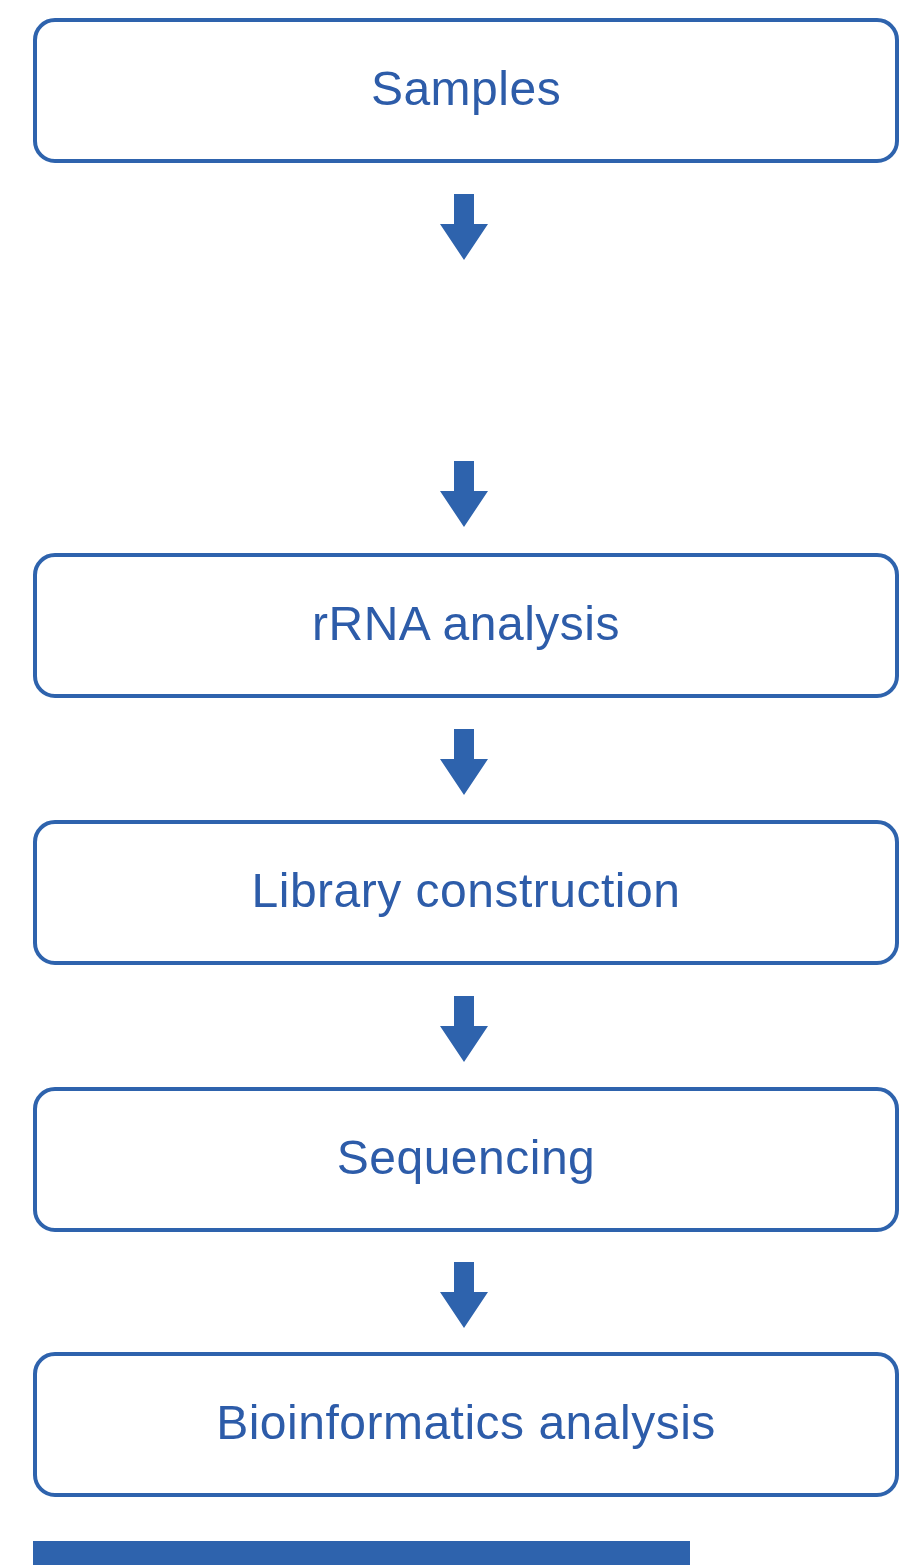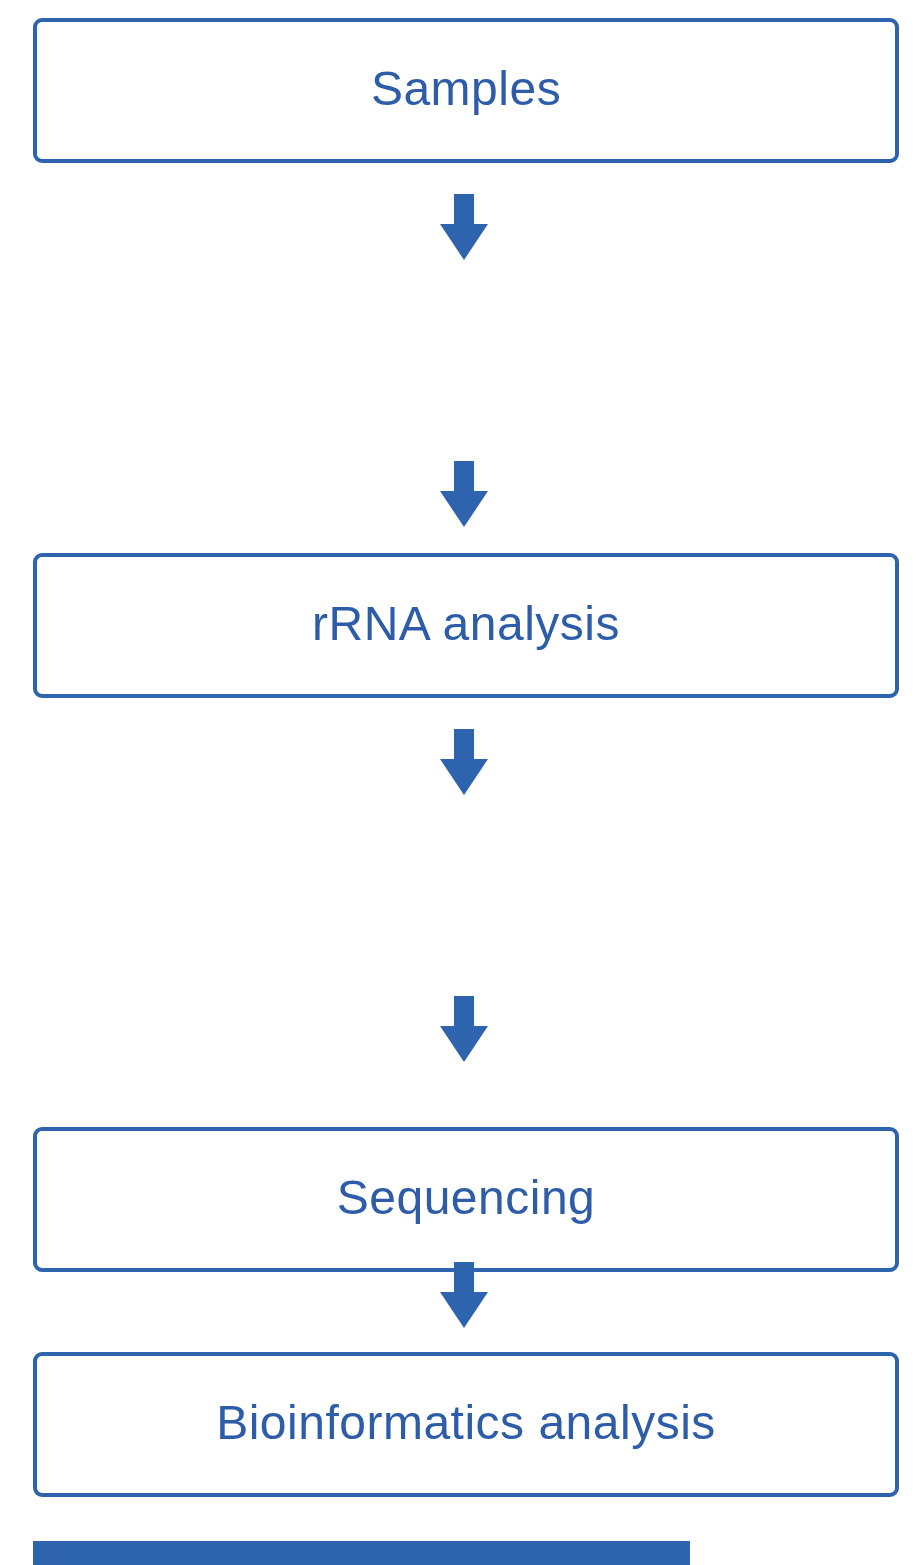--- a/index.html
+++ b/index.html
@@ -15,40 +15,40 @@
     overflow: hidden;
     font-family: "Liberation Sans", sans-serif;
   }
   .step-box {
     position: absolute;
     left: 33px;
     width: 858px;   
     height: 137px;  
     background: #ffffff;
     border: 4px solid #2e63ad;
-    border-radius: 9px;
+    border-radius: 22px;
     display: flex;
     align-items: center;
     justify-content: center;
     box-sizing: content-box;
   }
   .step-label {
     color: #2d5ca9;
     font-size: 48px;
     font-weight: 400;
     letter-spacing: 0.5px;
     white-space: nowrap;
     line-height: 1;
     padding-bottom: 4px;
   }
   .box-1 { top: 18px; }
   .box-2 { top: 285px; }
   .box-3 { top: 553px; }
   .box-4 { top: 820px; }
-  .box-5 { top: 1087px; margin-top: 40px; }
+  .box-5 { top: 1087px; }
   .box-6 { top: 1352px; }
 
   .down-arrow {
     position: absolute;
     left: 440px;  
     width: 48px;
     height: 66px;
   }
   .arrow-1 { top: 194px; }
   .arrow-2 { top: 461px; }
@@ -84,20 +84,23 @@
   </svg>
 
   <div class="step-box box-3">
     <span class="step-label">rRNA analysis</span>
   </div>
 
   <svg class="down-arrow arrow-3" viewBox="0 0 48 66" xmlns="http://www.w3.org/2000/svg">
     <polygon points="14,0 34,0 34,30 48,30 24,66 0,30 14,30" fill="#2e63ad"></polygon>
   </svg>
 
+  <div class="step-box box-4">
+    <span class="step-label">Library construction</span>
+  </div>
 
   <svg class="down-arrow arrow-4" viewBox="0 0 48 66" xmlns="http://www.w3.org/2000/svg">
     <polygon points="14,0 34,0 34,30 48,30 24,66 0,30 14,30" fill="#2e63ad"></polygon>
   </svg>
 
   <div class="step-box box-5">
     <span class="step-label">Sequencing</span>
   </div>
 
   <svg class="down-arrow arrow-5" viewBox="0 0 48 66" xmlns="http://www.w3.org/2000/svg">

